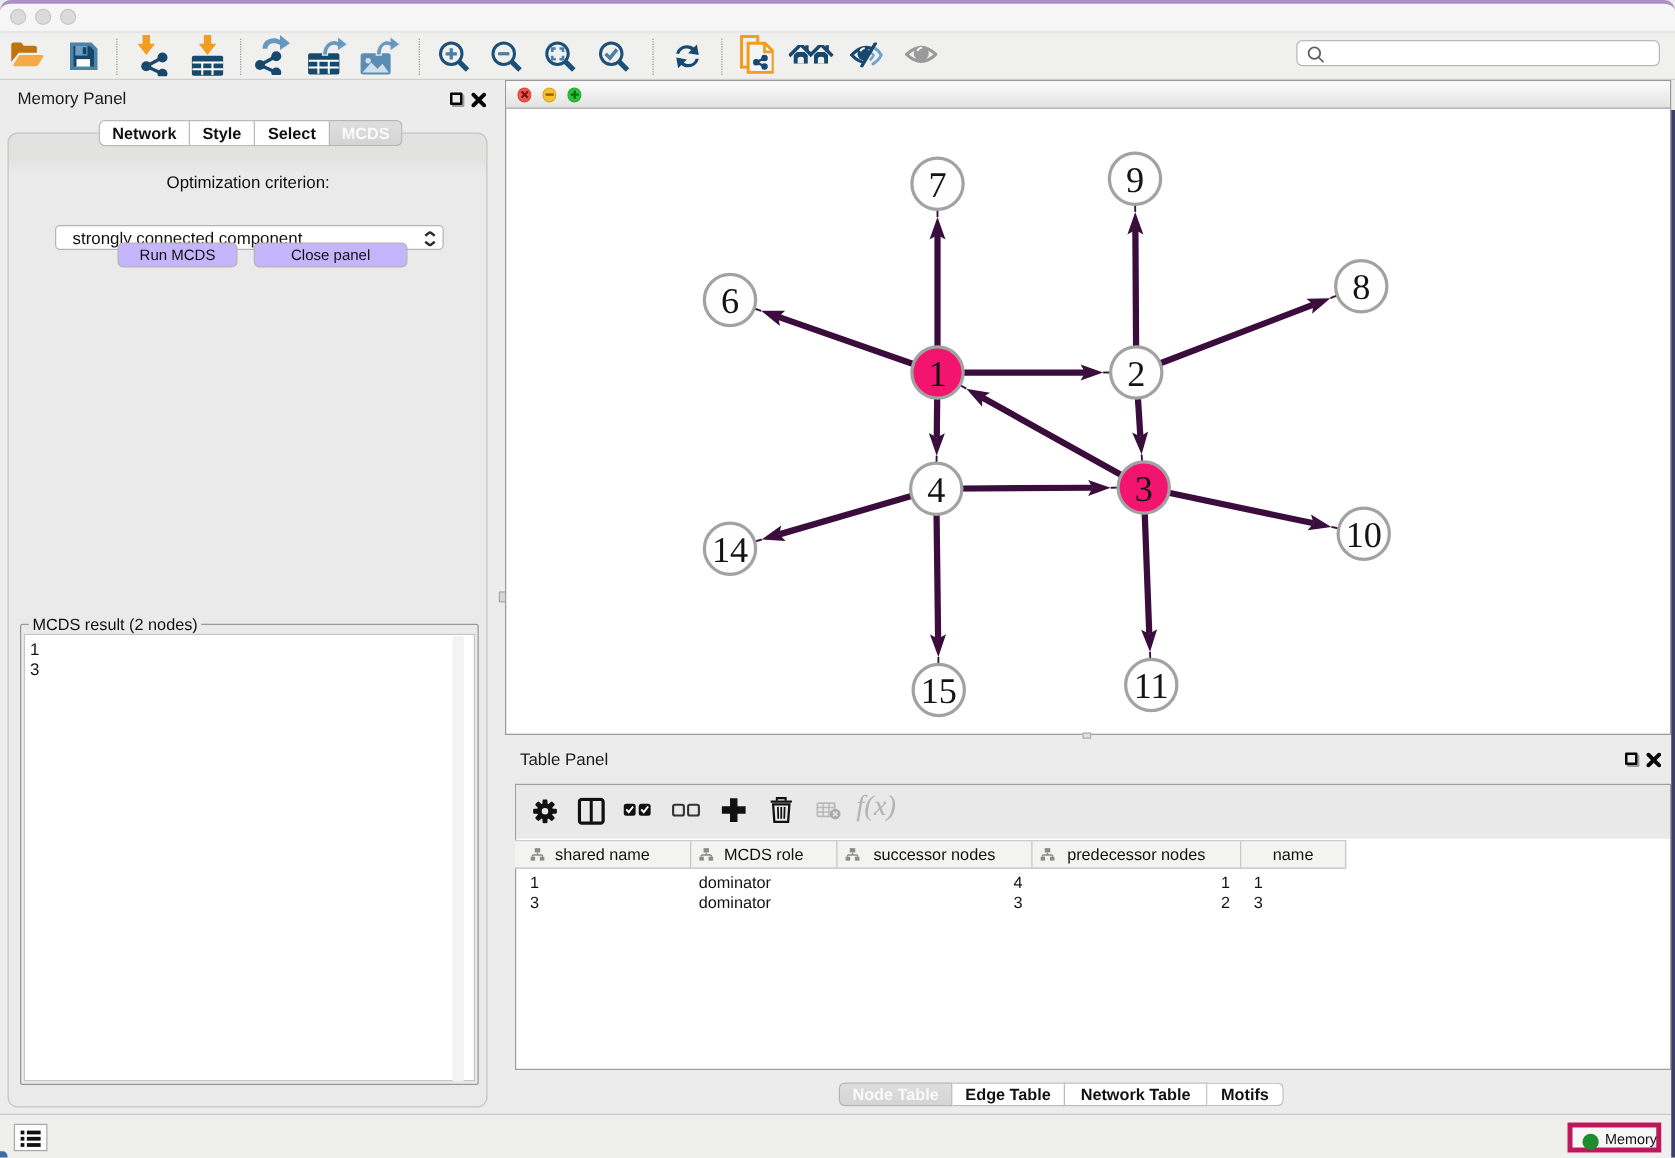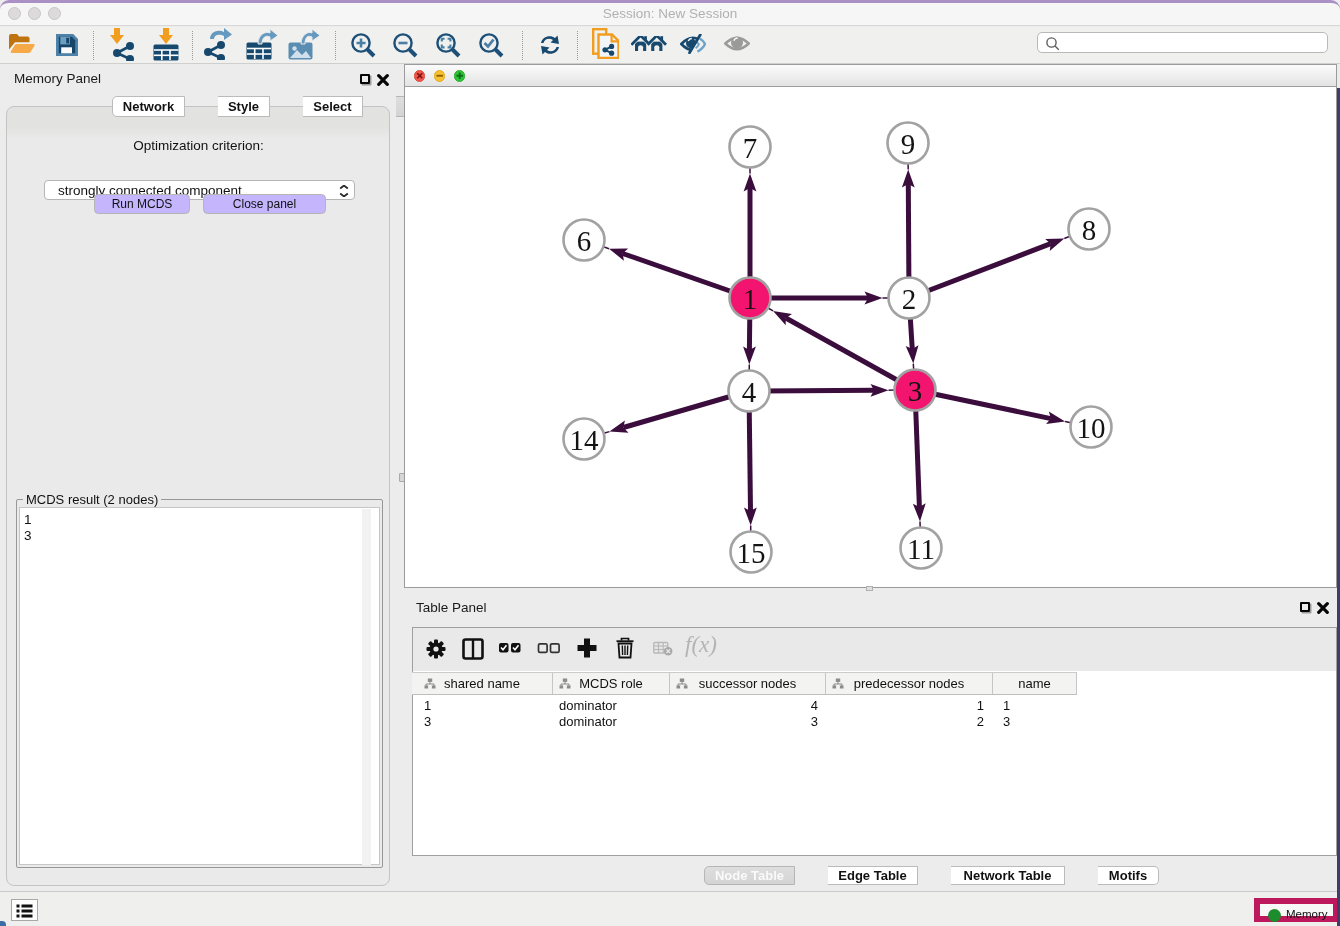--- a/index.html
+++ b/index.html
@@ -14,21 +14,21 @@
   font-size:13.5px; color:#b2b0b0; }
 #toolbar { position:absolute; left:0; top:27px; width:1340px; height:37px;
   background:#f0f0ef; border-bottom:1px solid #cfcfce; }
 .tsep { position:absolute; top:4px; height:29px; width:0;
   border-left:1.5px dotted #9a9a9a; }
 #search { position:absolute; left:1037px; top:32px; width:291px; height:21px;
   background:#fff; border:1px solid #b9b9b9; border-radius:5px; }
 #cp-title { position:absolute; left:14px; top:71px; font-size:13.5px; color:#1a1a1a; }
 .tabrow { position:absolute; display:flex; height:20.5px; font-size:13px; font-weight:bold; }
 .tab { background:#fff; border:1px solid #bbb; border-left:none; color:#111;
-  display:flex; align-items:center; justify-content:center;margin-left:33px; }
+  display:flex; align-items:center; justify-content:center; }
 .tab.first { border-left:1px solid #bbb; border-radius:5px 0 0 5px; }
 .tab.last { border-radius:0 5px 5px 0; }
 .tab.sel { background:linear-gradient(#dedede,#d4d4d4); color:#fafafa; border-color:#b5b5b5; }
 #cp-box { position:absolute; left:6px; top:106px; width:384px; height:780px;
   background:linear-gradient(180deg,#e2e2e1 0,#e2e2e1 20px,#eaeaea 32px); border:1px solid #c3c3c3; border-radius:8px; }
 .btn { position:absolute; background:#c4b5fd; border:1px solid #b5b5b5; border-radius:4.5px;
   font-size:12px; color:#111; display:flex; align-items:center; justify-content:center; }
 #groupbox { position:absolute; left:16px; top:499px; width:367px; height:369px;
   border:1px solid #989898; border-radius:2px; }
 #grouplabel { position:absolute; left:6px; top:-8px; background:#eaeaea; padding:0 3px;
@@ -51,21 +51,20 @@
 .row { position:absolute; font-size:13px; color:#111; height:16px; display:flex; align-items:center; }
 #statusbar { position:absolute; left:0; top:891px; width:1340px; height:35px;
   background:#efefee; border-top:1px solid #c9c9c9; }
 .fx { font-family:"Liberation Serif", serif; font-style:italic; color:#b4b4b4; }
 </style></head>
 <body>
 <div id="titlebar">
   <div class="tl" style="left:8px"></div>
   <div class="tl" style="left:28px"></div>
   <div class="tl" style="left:48px"></div>
-  <div id="titletext">Session: New Session</div>
 </div>
 <div id="toolbar">
     <div class="tsep" style="left:93px"></div>
     <div class="tsep" style="left:192px"></div>
     <div class="tsep" style="left:335px"></div>
     <div class="tsep" style="left:522px"></div>
     <div class="tsep" style="left:577px"></div>
 </div>
 <svg class="ti" style="left:8px;top:32px" width="28" height="22" viewBox="0 0 28 22">
     <path d="M1,17.5 V4 Q1,2 3,2 L9,2 L11,4.5 L19.5,4.5 Q21.5,4.5 21.5,6 V10.2 L7,10.2 Z" fill="#bf7410"></path>
@@ -411,19 +410,19 @@
   <div class="abs" style="left:11px;top:7px;width:27px;height:22px;background:#fdfdfd;border:1px solid #a8a8a8">
     <svg width="17" height="14" style="position:absolute;left:4px;top:3.5px" viewBox="0 0 17 14">
       <rect x="0.5" y="0.5" width="3" height="3" fill="#111"></rect>
         <rect x="0.5" y="5.5" width="3" height="3" fill="#111"></rect>
         <rect x="0.5" y="10.5" width="3" height="3" fill="#111"></rect>
       <rect x="5.5" y="0.5" width="11" height="3" fill="#111"></rect>
         <rect x="5.5" y="5.5" width="11" height="3" fill="#111"></rect>
         <rect x="5.5" y="10.5" width="11" height="3" fill="#111"></rect>
     </svg>
   </div>
-  <div class="abs" style="left:1254px;top:6px;width:85px;height:24px;background:#f7f7f7;border:6px solid #be185d;font-size:11.5px;color:#111">
+  <div class="abs" style="left:1254px;top:6px;width:75px;height:24px;background:#f7f7f7;border:4px solid #be185d;font-size:11.5px;color:#111">
     <div class="abs" style="left:8px;top:5px;width:13px;height:13px;border-radius:50%;background:#1d8c2c"></div>
     <div class="abs" style="left:26px;top:4px">Memory</div>
   </div>
 </div>
 <div class="abs" style="left:0px;top:921px;width:6px;height:5px;background:#3a6ea5;border-radius:0 4px 0 0"></div>
 <div class="abs" style="left:1337px;top:88px;width:2.5px;height:838px;background:#3e3e6d"></div>
 
 </body></html>

